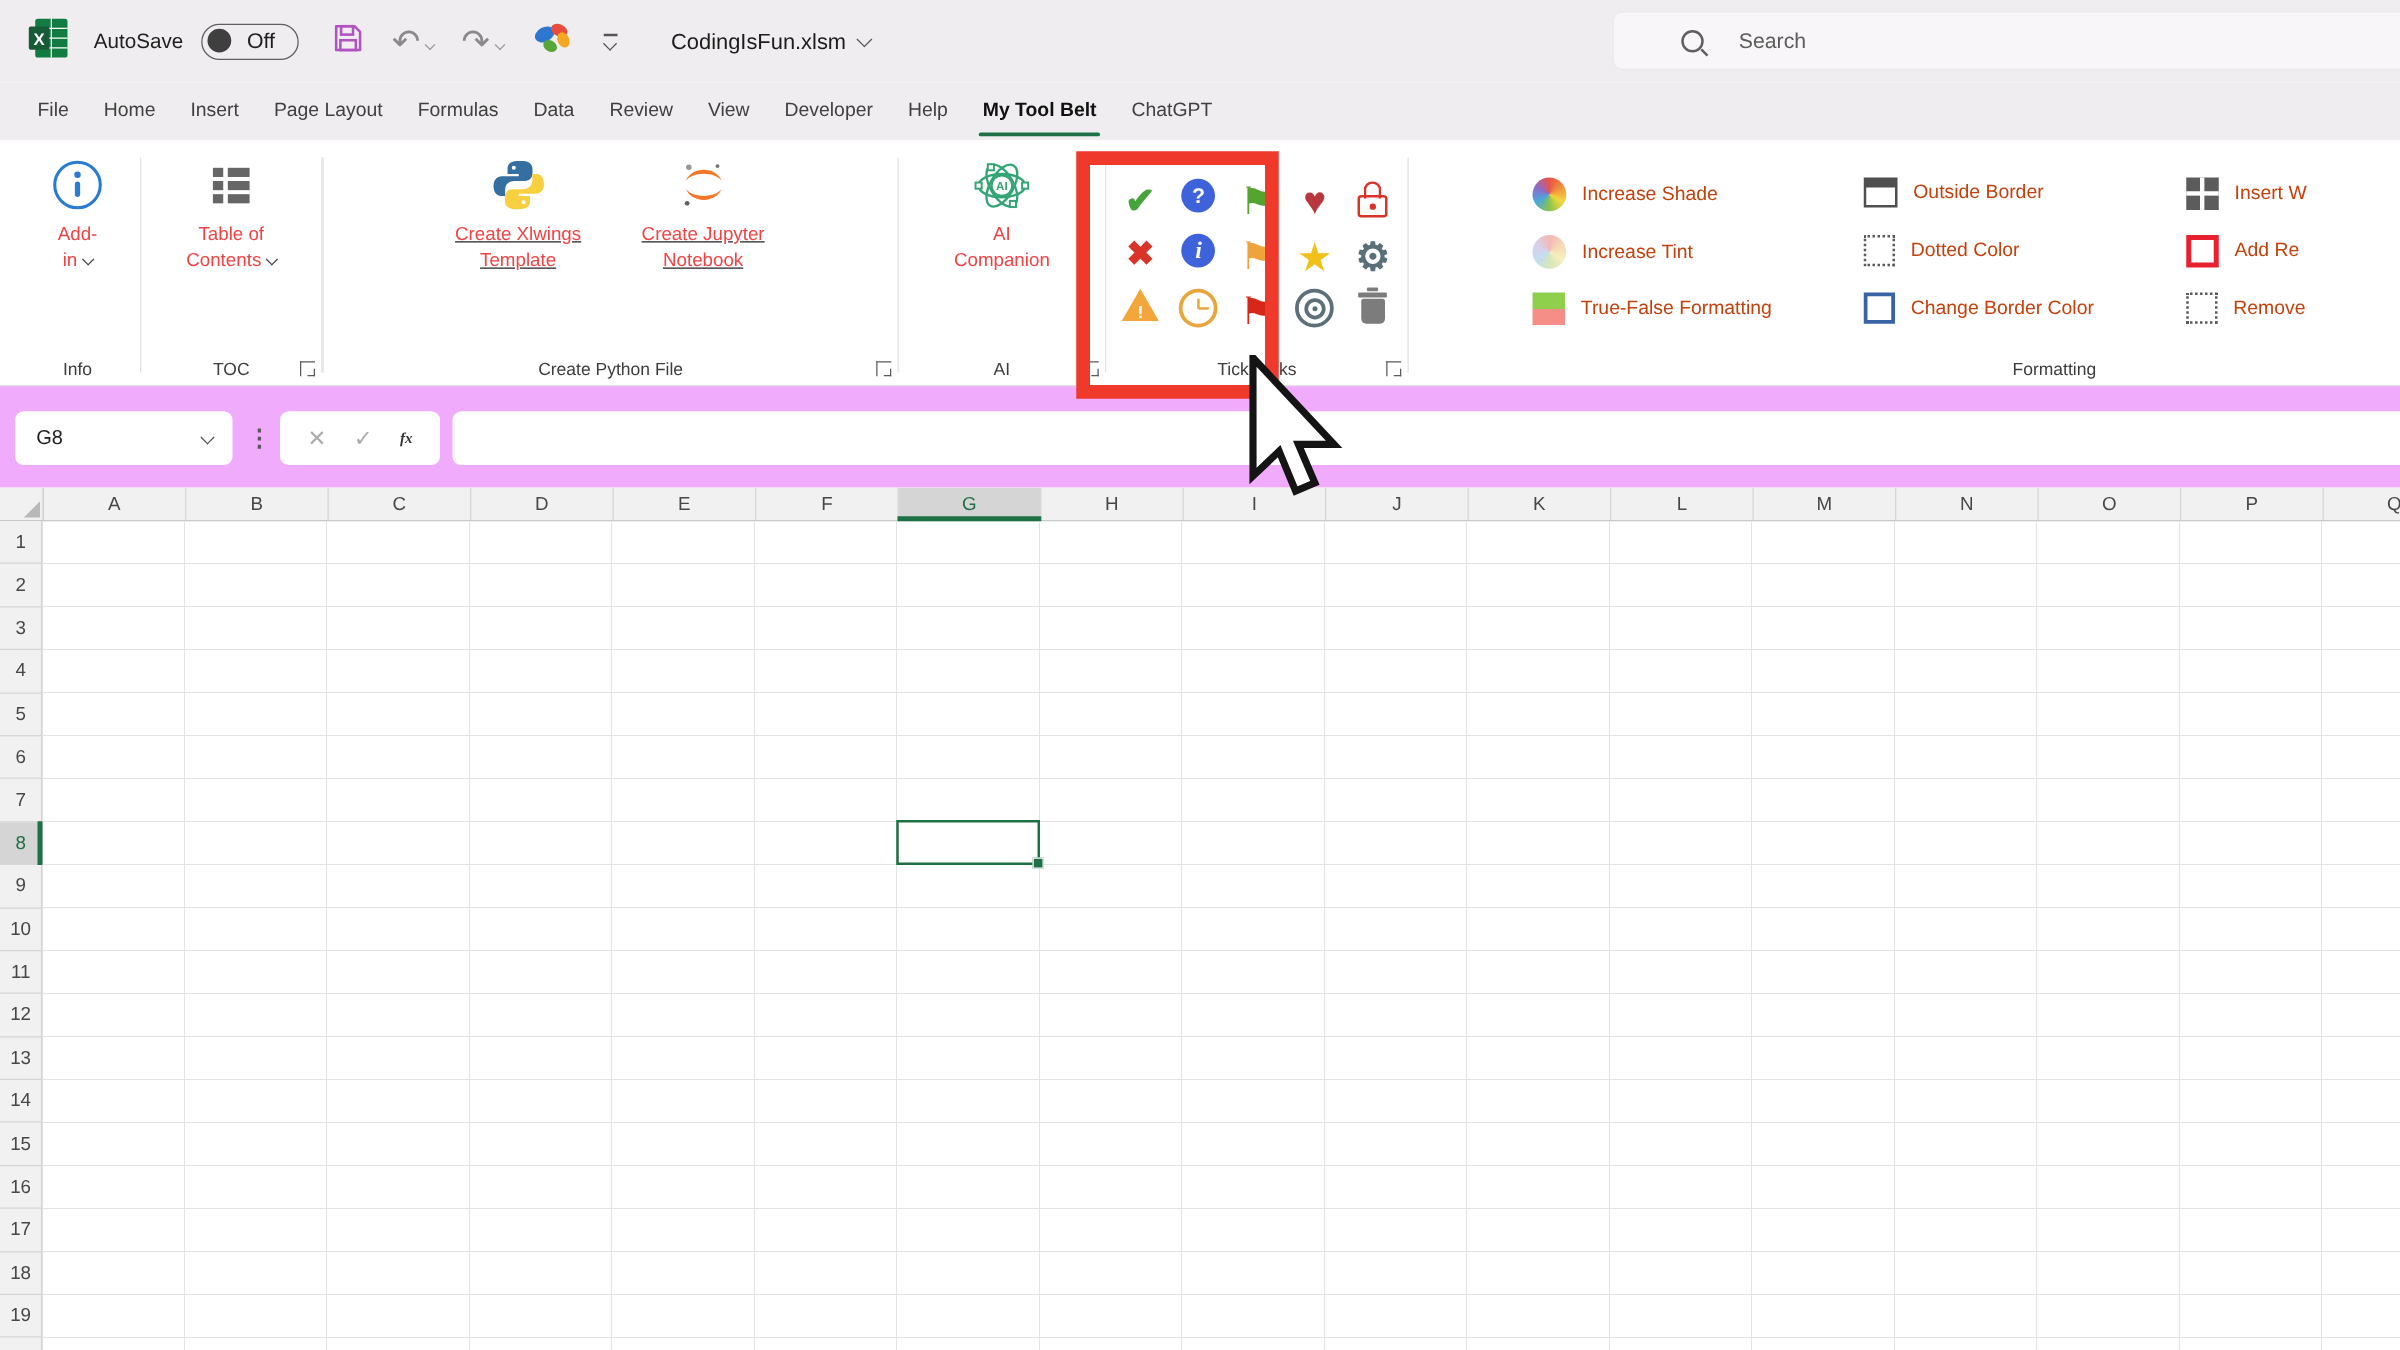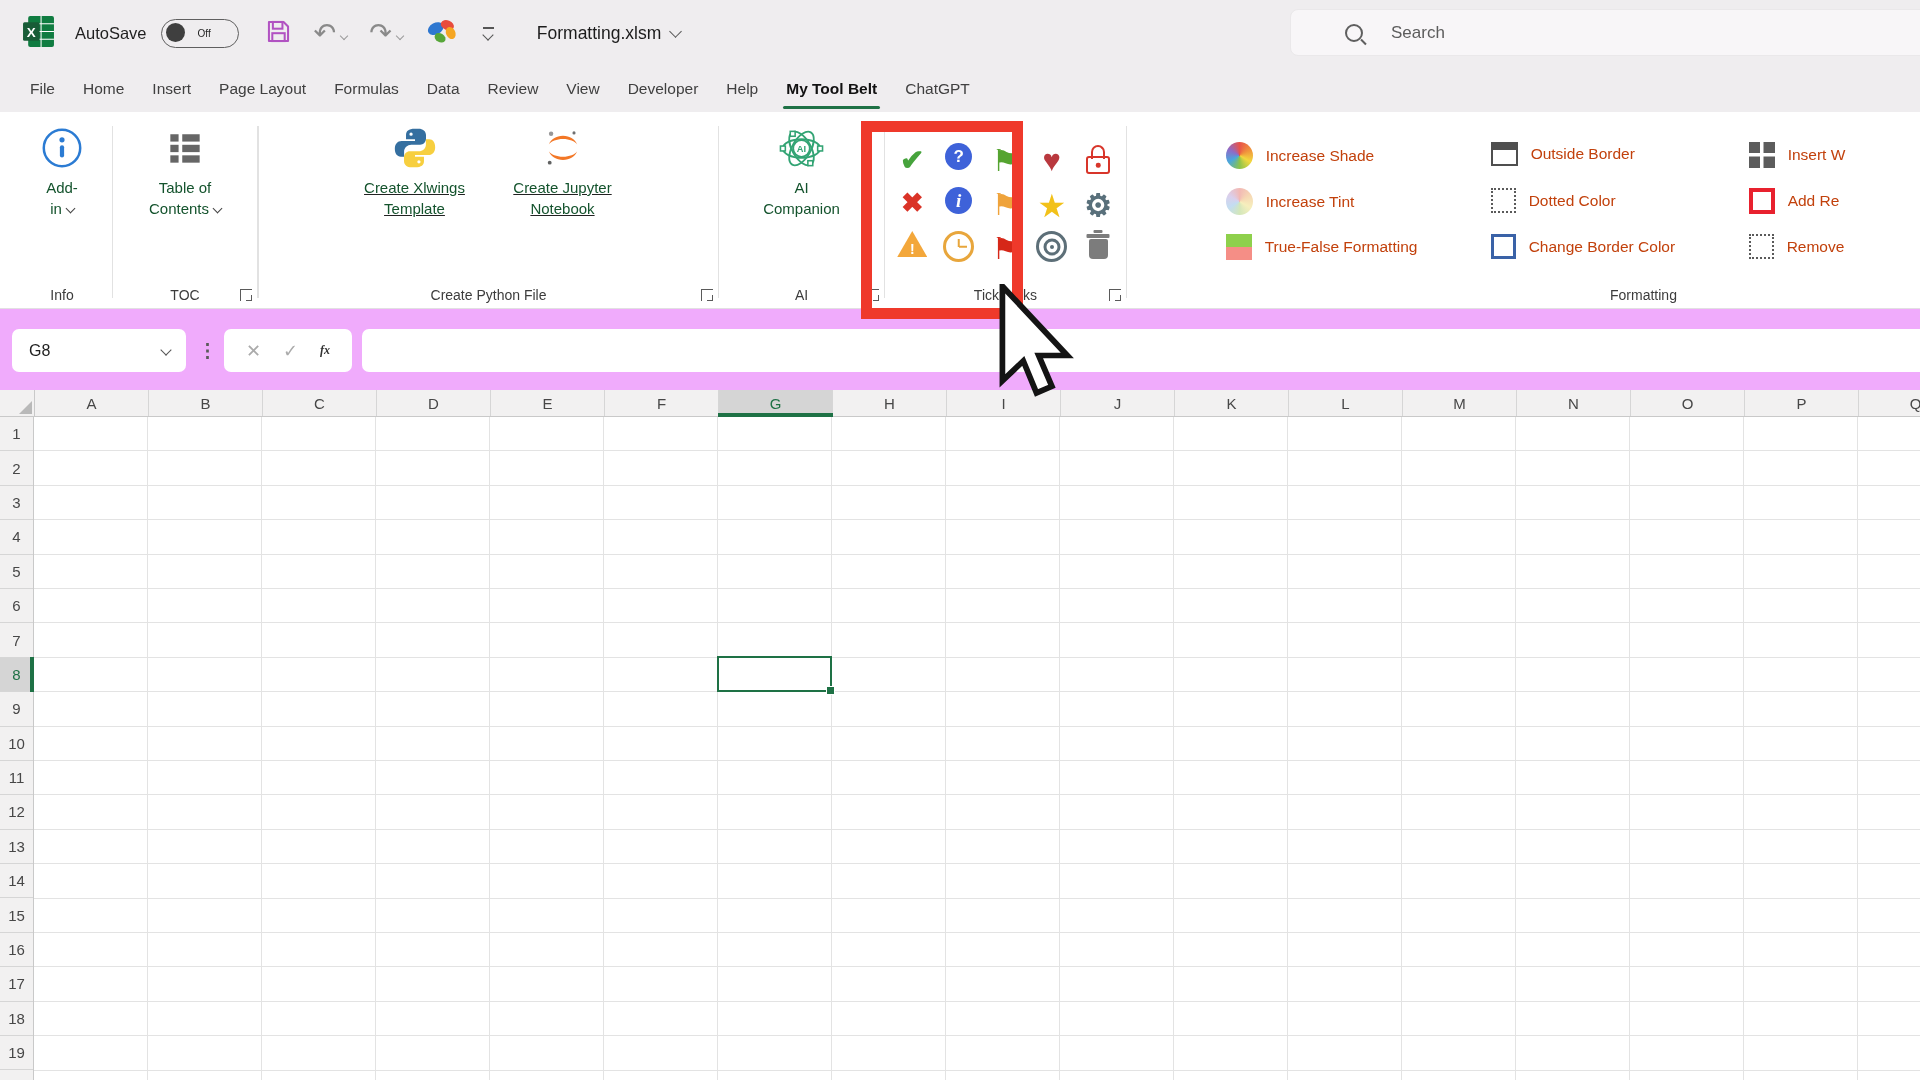--- a/index.html
+++ b/index.html
@@ -9,21 +9,21 @@
 
   
   #titlebar{position:absolute;top:0;left:0;right:0;height:66px;background:#efedef;
             display:flex;align-items:center;}
   .tb-item{flex:none;}
   #excel-logo{margin-left:22px;}
   #autosave-label{margin-left:20px;font-size:16.5px;color:#1f1f1f;}
   #autosave-toggle{margin-left:14px;width:78px;height:29px;border:1.5px solid #5f5f5f;border-radius:16px;
                    position:relative;display:flex;align-items:center;background:#efedef;box-sizing:border-box;}
   #autosave-knob{position:absolute;left:4px;top:3.5px;width:19px;height:19px;border-radius:50%;background:#3f3f3f;}
-  #autosave-state{margin-left:36px;font-size:10px;color:#1f1f1f;}
+  #autosave-state{margin-left:36px;font-size:17px;color:#1f1f1f;}
   #save-btn{margin-left:26px;}
   .undo-wrap{margin-left:22px;display:flex;align-items:flex-end;}
   .undo-glyph{font-size:27px;line-height:27px;color:#8a8a8a;}
   .chev{display:inline-block;width:7px;height:7px;border-right:1.5px solid #555;border-bottom:1.5px solid #555;
         transform:rotate(45deg);}
   .chev.gray{border-color:#9a9a9a;width:5px;height:5px;margin:0 0 8px 5px;}
   #butterfly{margin-left:24px;}
   #qat-chev{margin-left:24px;width:13px;height:12px;position:relative;}
   #qat-chev::before{content:"";position:absolute;top:0;left:1px;width:11px;height:2px;background:#555;}
   #qat-chev::after{content:"";position:absolute;top:4px;left:2.5px;width:7px;height:7px;
@@ -57,21 +57,21 @@
   .group-footer{height:26px;display:flex;align-items:center;justify-content:center;
                 font-size:14px;color:#3c3c3c;position:relative;}
   .g-fmt .group-footer{padding-left:240px;}
   .launcher{position:absolute;right:5px;bottom:7px;width:11px;height:11px;
             border-top:1.6px solid #5a5a5a;border-left:1.6px solid #5a5a5a;}
   .launcher::after{content:"";position:absolute;right:0px;bottom:0px;width:5px;height:5px;
             border-right:1.6px solid #5a5a5a;border-bottom:1.6px solid #5a5a5a;}
   .big-btn{display:flex;flex-direction:column;align-items:center;padding-top:12px;cursor:default;}
   .bicon{height:48px;display:flex;align-items:center;justify-content:center;}
   .blabel{margin-top:5px;font-size:15px;line-height:21px;text-align:center;
-          white-space:pre-line;color:#14532d;}
+          white-space:pre-line;color:#ef4444;}
   .blabel .chev{width:6px;height:6px;border-color:#444;margin-left:5px;vertical-align:2px;}
   .create-row{display:flex;}
   .create-row .big-btn{width:148px;text-decoration:underline;}
 
   
   .tm-grid{display:grid;grid-template-columns:repeat(5,46.5px);grid-template-rows:repeat(3,44px);
            padding-top:31px;justify-content:start;padding-left:4px;}
   .tm{display:flex;align-items:center;justify-content:center;}
   .ti{position:relative;display:inline-flex;align-items:center;justify-content:center;}
   .ti-check::before{content:"\2714";color:#46a33c;font-size:29px;font-weight:bold;}
@@ -212,21 +212,21 @@
   <span class="tb-item" id="butterfly">
     <svg viewBox="0 0 32 32" width="31" height="31">
       <ellipse cx="9" cy="13" rx="8.5" ry="6" transform="rotate(-28 9 13)" fill="#2e77d0"></ellipse>
       <ellipse cx="21" cy="9.5" rx="7" ry="5" transform="rotate(22 21 9.5)" fill="#e84c3d"></ellipse>
       <ellipse cx="24.5" cy="17.5" rx="6.5" ry="4.8" transform="rotate(65 24.5 17.5)" fill="#f5a623"></ellipse>
       <ellipse cx="13.5" cy="22.5" rx="6" ry="4.5" transform="rotate(30 13.5 22.5)" fill="#57a639"></ellipse>
     </svg>
   </span>
   <span class="tb-item" id="qat-chev"></span>
   <span class="tb-item" id="filename">
-    <span>Formatting.xlsm</span>
+    <span>CodingIsFun.xlsm</span>
     <span class="chev"></span>
   </span>
   <div id="search-box">
     <span class="mag"></span>
     <span id="search-text">Search</span>
   </div>
 </div>
 
 <div id="tabrow">
     <div class="tab">File</div>

